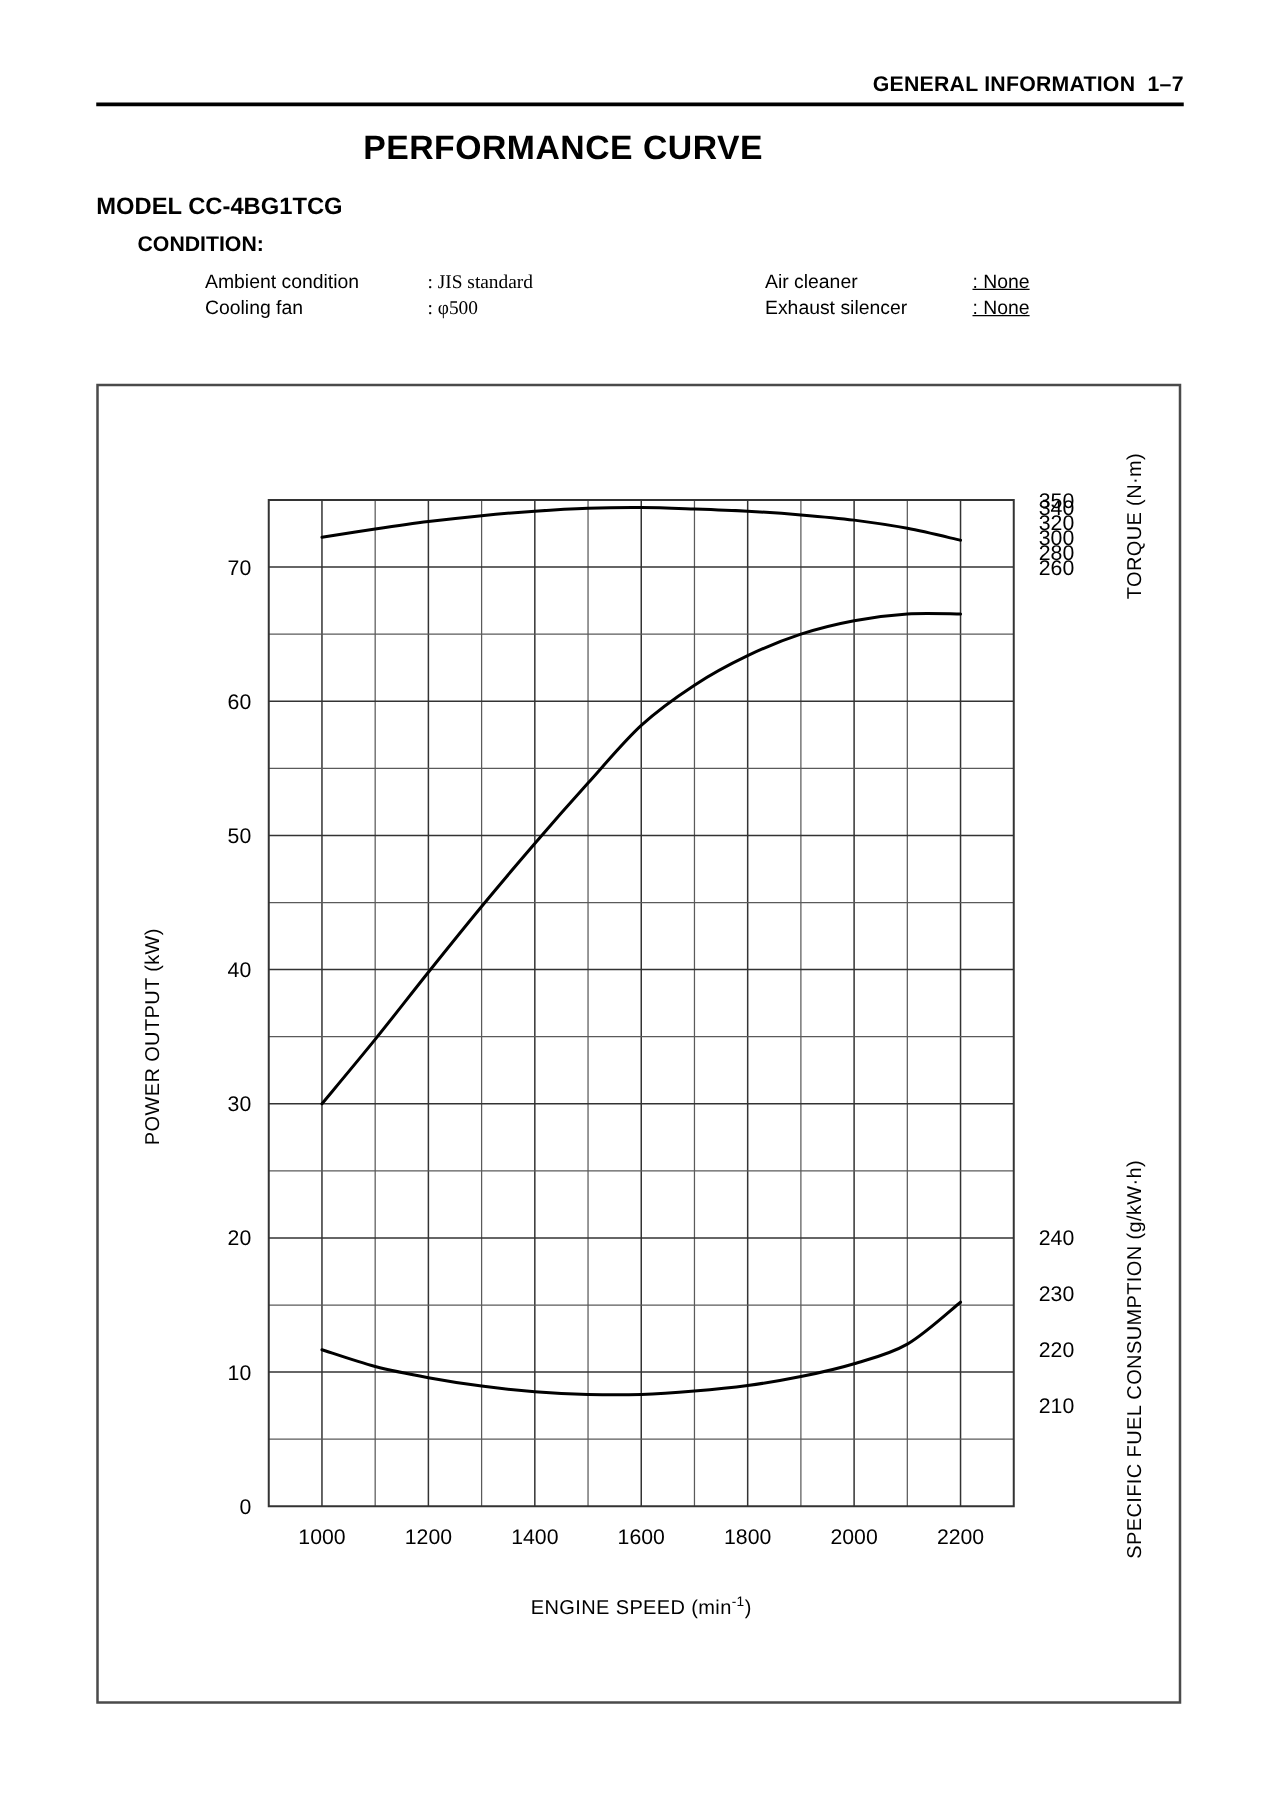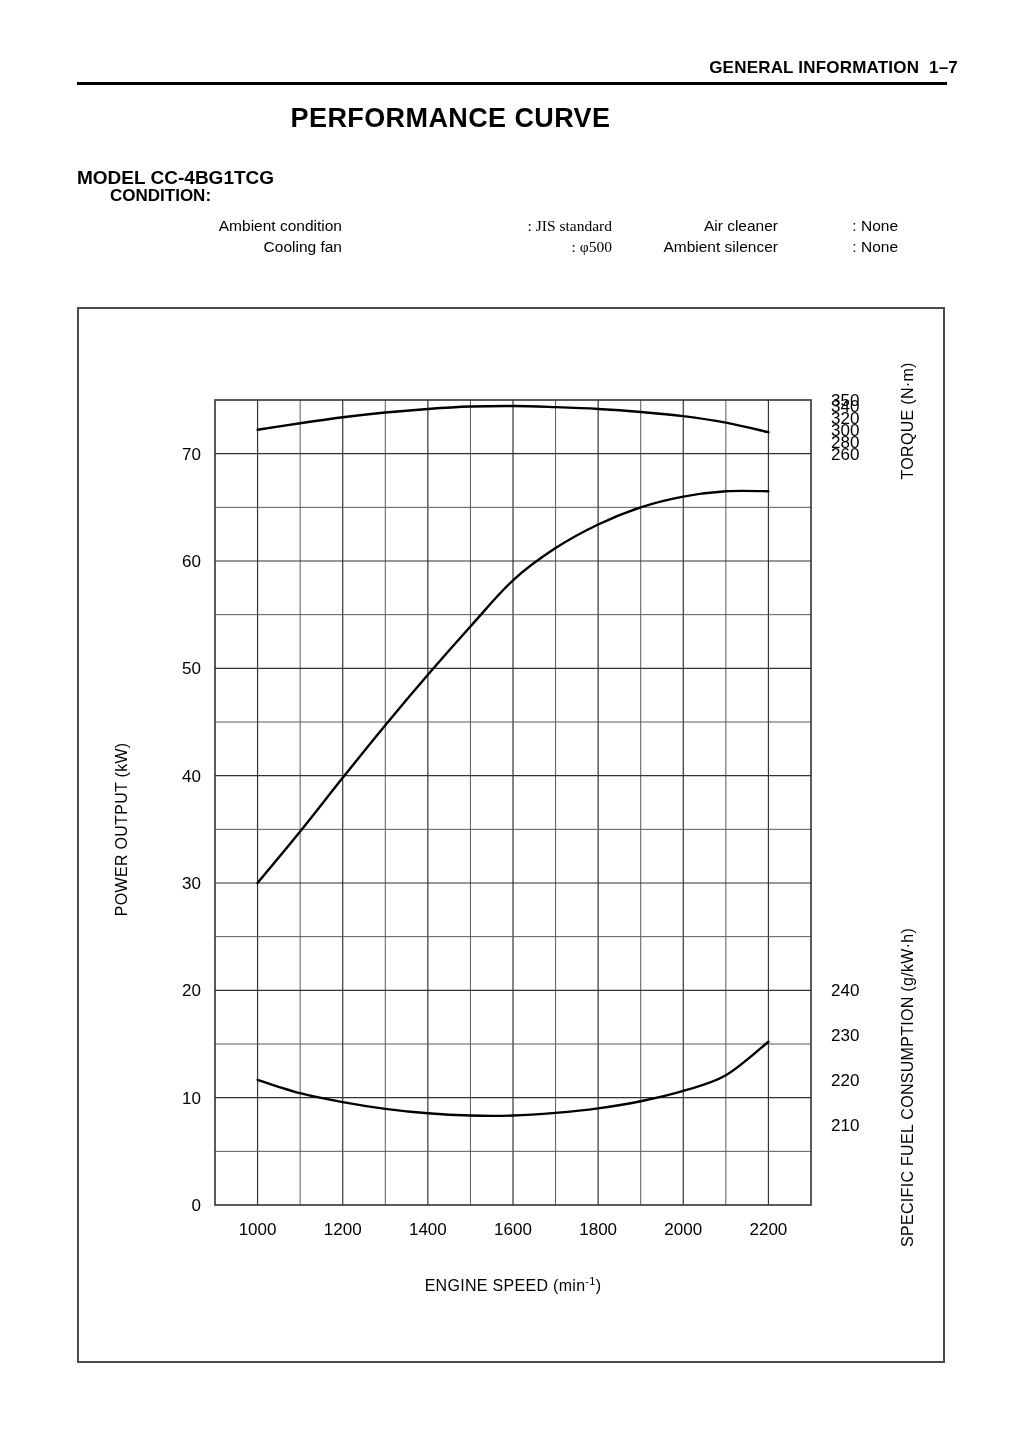--- a/index.html
+++ b/index.html
@@ -12,21 +12,21 @@
     height: 1447px;
     position: relative;
     font-family: "Liberation Sans", sans-serif;
     color: #000000;
     overflow: hidden;
   }
 
   
   #page-header {
     position: absolute;
-    left: 88px;
+    left: 77px;
     top: 58px;
     width: 870px;
     text-align: right;
   }
   #page-header .hdr-text {
     font-size: 17px;
     font-weight: bold;
     letter-spacing: 0.2px;
     white-space: pre;
   }
@@ -51,49 +51,47 @@
     letter-spacing: 0.4px;
   }
 
   
   #model-label {
     position: absolute;
     left: 77px;
     top: 155px;
     font-size: 19px;
     font-weight: bold;
-    margin-top: 12px;
   }
   #condition-label {
     position: absolute;
     left: 110px;
     top: 186px;
     font-size: 17px;
     font-weight: bold;
   }
   #condition-table {
     position: absolute;
     left: 164px;
     top: 215px;
     font-size: 15.5px;
     line-height: 21px;
   }
   #condition-table table {
     border-collapse: collapse;
-    text-align: right;
   }
   #condition-table td {
     padding: 0;
     vertical-align: top;
     white-space: pre;
   }
   .c-key   { width: 178px; }
   .c-val   { width: 270px; font-family: Liberation Serif, serif; }
   .c-key2  { width: 166px; margin-left: 32px; }
-  .c-val2  { width: 120px; }
+  .c-val2  { width: 120px; text-decoration: underline; }
   .indent-note { padding-left: 22px; }
 
   
   #figure-frame {
     position: absolute;
     left: 77px;
     top: 307px;
     width: 868px;
     height: 1056px;
     border: 2px solid #4a4a4a;
@@ -145,21 +143,21 @@
     <tbody>
       <tr>
         <td class="c-key">Ambient condition</td>
         <td class="c-val">: JIS standard</td>
         <td class="c-key2">Air cleaner</td>
         <td class="c-val2">: None</td>
       </tr>
       <tr>
         <td class="c-key">Cooling fan</td>
         <td class="c-val">: φ500</td>
-        <td class="c-key2">Ambient silencer</td>
+        <td class="c-key2">Exhaust silencer</td>
         <td class="c-val2">: None</td>
       </tr>
     </tbody>
   </table>
 </div>
 
 <div id="figure-frame">
   <svg id="chart-svg" width="864" height="1052" viewBox="0 0 864 1052">
     <g id="grid-layer">
         <line x1="178.57142857142856" y1="91" x2="178.57142857142856" y2="896" class="grid-major"></line>

